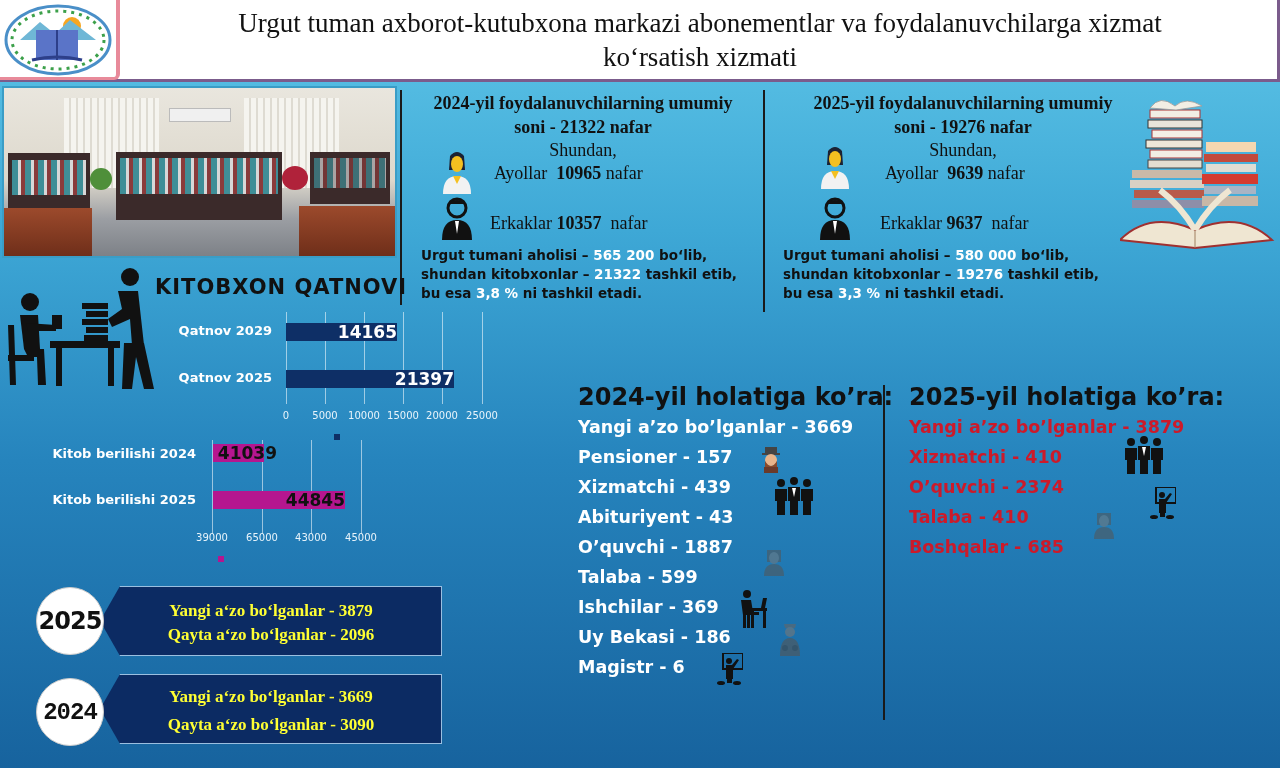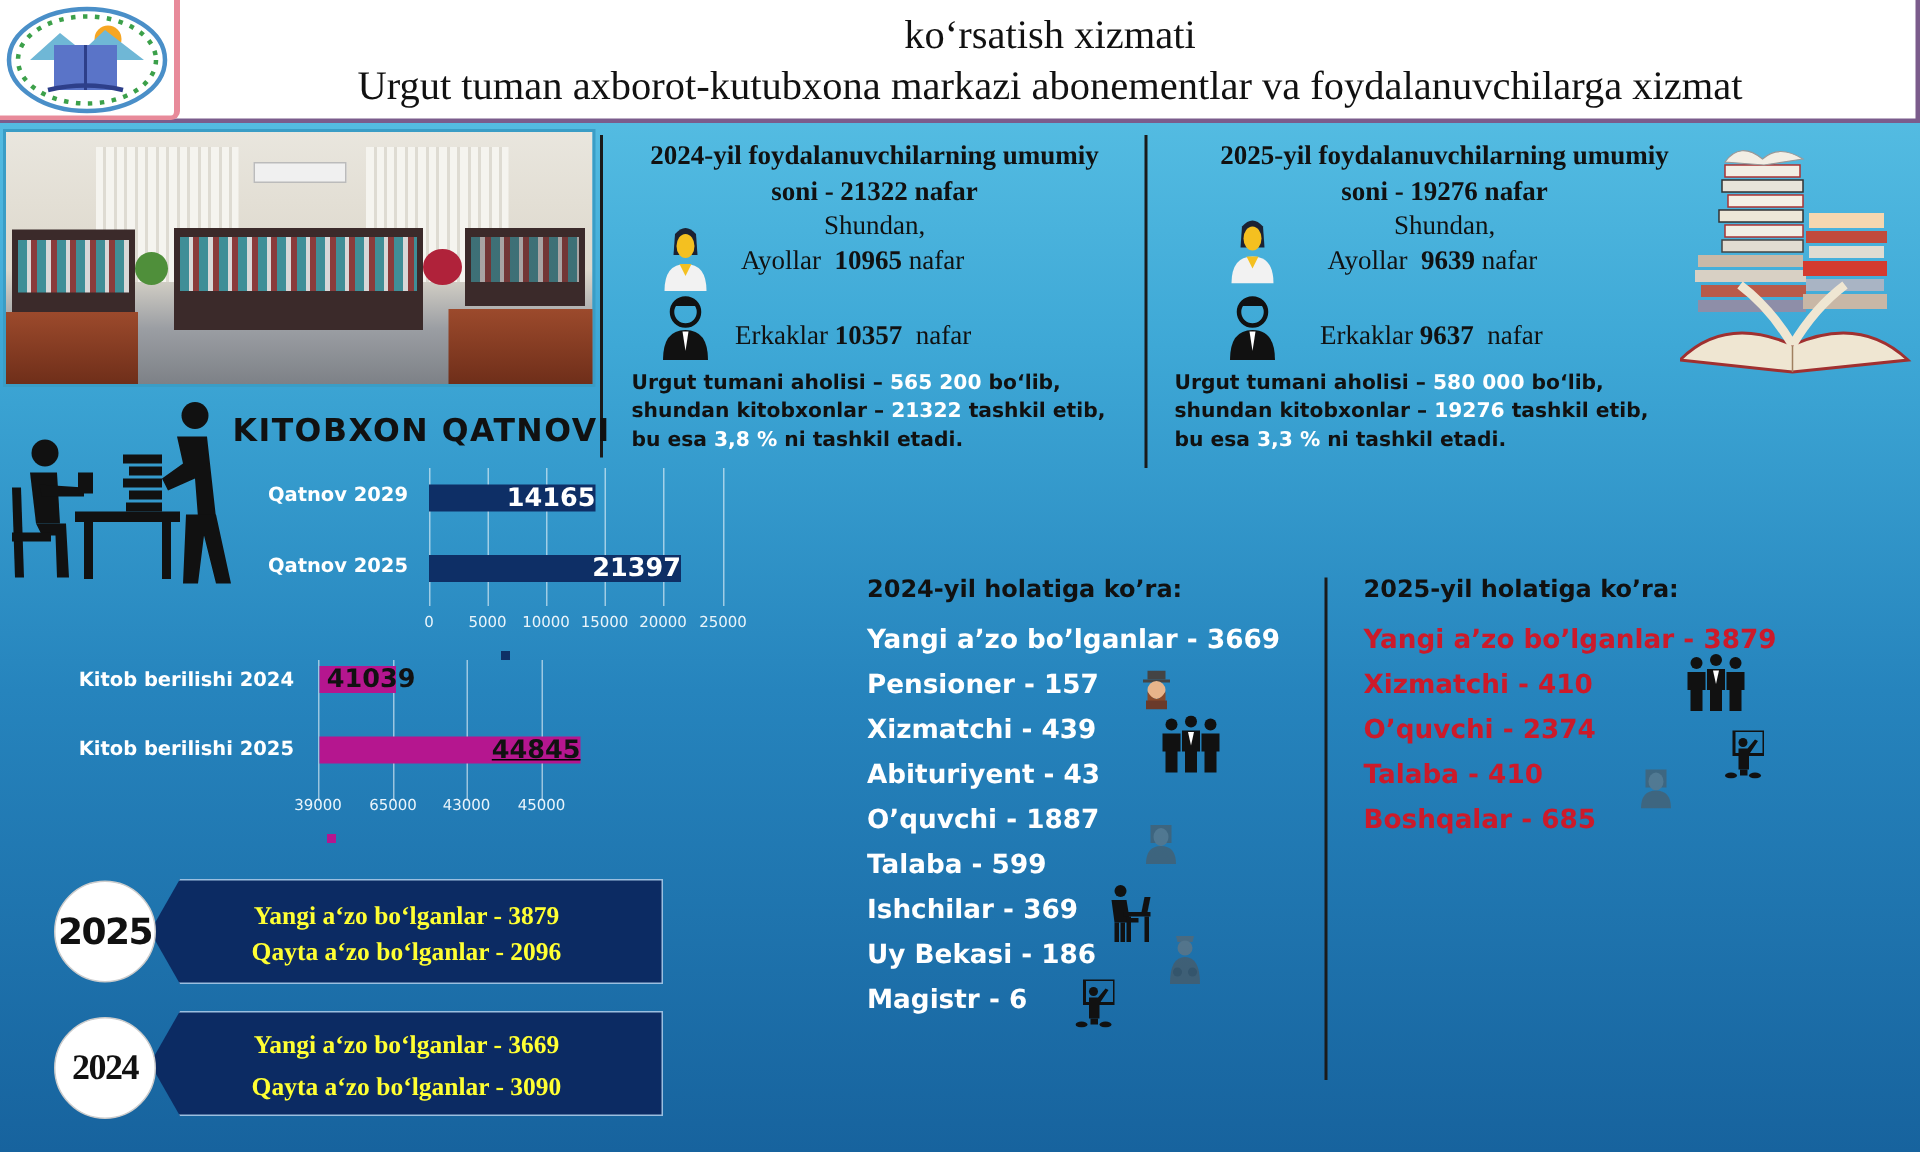--- a/index.html
+++ b/index.html
@@ -80,21 +80,21 @@
   .member-box {
     background: #0c2b63;
     border: 1px solid #9bbfe0;
     clip-path: polygon(20px 0, 100% 0, 100% 100%, 20px 100%, 0 50%);
     color: #ffff33;
     font-family: "Liberation Serif", serif; font-weight: bold; font-size: 17px;
     text-align: center;
   }
 
   
-  .cat-head { font-family: "DejaVu Sans", sans-serif; font-weight: bold; font-size: 16px; color: #111; text-align: right; }
+  .cat-head { font-family: "DejaVu Sans", sans-serif; font-weight: bold; font-size: 24px; color: #111; text-align: right; }
   .cat-item { font-family: "DejaVu Sans", sans-serif; font-weight: bold; font-size: 17.5px; line-height: 30px; height: 30px; }
   .cat-white { color: #ffffff; }
   .cat-red { color: #cc1a2a; }
 
   .legend-dot { width: 6px; height: 6px; }
 </style>
 </head>
 <body>
 
 <div class="abs header"></div>
@@ -103,22 +103,22 @@
     <ellipse cx="58" cy="40" rx="52" ry="34" fill="#ffffff" stroke="#4a8fc8" stroke-width="3"></ellipse>
     <ellipse cx="58" cy="40" rx="46" ry="29" fill="none" stroke="#3ca04a" stroke-width="3" stroke-dasharray="3 5"></ellipse>
     <circle cx="72" cy="26" r="9" fill="#f6a623"></circle>
     <path d="M20 40 L40 22 L55 34 L70 20 L96 40 Z" fill="#6fb7d6"></path>
     <rect x="36" y="30" width="42" height="30" fill="#5a74c8"></rect>
     <rect x="56" y="30" width="2" height="30" fill="#2d3f8a"></rect>
     <path d="M32 60 Q57 54 82 60" stroke="#2d3f8a" stroke-width="3" fill="none"></path>
   </svg>
 </div>
 <div class="abs header-title">
+  <div>Urgut tuman axborot-kutubxona markazi abonementlar va foydalanuvchilarga xizmat</div>
   <div>ko‘rsatish xizmati</div>
-  <div>Urgut tuman axborot-kutubxona markazi abonementlar va foydalanuvchilarga xizmat</div>
 </div>
 
 <div class="abs photo">
   <div class="blind" style="left:60px;width:95px;"></div>
   <div class="blind" style="left:240px;width:95px;"></div>
   <div class="ac" style="left:165px;top:20px;width:62px;height:14px;"></div>
   <div class="shelf" style="left:4px;top:65px;width:82px;height:62px;"></div>
   <div class="shelf-books" style="left:8px;top:72px;width:74px;height:35px;"></div>
   <div class="shelf" style="left:112px;top:64px;width:166px;height:68px;"></div>
   <div class="shelf-books" style="left:116px;top:70px;width:158px;height:36px;"></div>
@@ -281,42 +281,42 @@
   <div class="abs gridline" style="left:212px;top:10px;height:94px;"></div>
   <div class="abs gridline" style="left:262px;top:10px;height:94px;"></div>
   <div class="abs gridline" style="left:311px;top:10px;height:94px;"></div>
   <div class="abs gridline" style="left:361px;top:10px;height:94px;"></div>
 
   <div class="abs bar-label" style="left:20px;top:16px;width:176px;">Kitob berilishi 2024</div>
   <div class="abs bar" style="left:213px;top:14px;width:51px;background:#b5168f;"></div>
   <div class="abs bar-val dark" style="left:213px;top:14px;width:64px;">41039</div>
 
   <div class="abs bar-label" style="left:20px;top:62px;width:176px;">Kitob berilishi 2025</div>
-  <div class="abs bar" style="left:213px;top:61px;width:174px;background:#b5168f;text-decoration:underline;">
+  <div class="abs bar" style="left:213px;top:61px;width:132px;background:#b5168f;">
     <div class="bar-val dark">44845</div>
   </div>
 
   <div class="abs tick" style="left:187px;top:102px;">39000</div>
   <div class="abs tick" style="left:237px;top:102px;">65000</div>
   <div class="abs tick" style="left:286px;top:102px;">43000</div>
   <div class="abs tick" style="left:336px;top:102px;">45000</div>
   <div class="abs legend-dot" style="left:218px;top:126px;background:#b5168f;"></div>
 </div>
 
 <div class="abs member-box" style="left:100px;top:586px;width:342px;height:70px;padding-top:12px;line-height:24px;">
   <div>Yangi a‘zo bo‘lganlar - 3879</div>
   <div>Qayta a‘zo bo‘lganlar - 2096</div>
 </div>
 <div class="abs year-circle" style="left:36px;top:587px;">2025</div>
 
 <div class="abs member-box" style="left:100px;top:674px;width:342px;height:70px;padding-top:8px;line-height:28px;">
   <div>Yangi a‘zo bo‘lganlar - 3669</div>
   <div>Qayta a‘zo bo‘lganlar - 3090</div>
 </div>
-<div class="abs year-circle" style="left:36px;top:678px;font-family:Liberation Serif, serif;">2024</div>
+<div class="abs year-circle" style="left:36px;top:678px;font-family:Liberation Mono, monospace;">2024</div>
 
 <div class="abs cat-head" style="left:578px;top:383px;">2024-yil holatiga ko’ra:</div>
 <div class="abs" style="left:578px;top:412px;">
   <div class="cat-item cat-white">Yangi a’zo bo’lganlar - 3669</div>
   <div class="cat-item cat-white">Pensioner - 157</div>
   <div class="cat-item cat-white">Xizmatchi - 439</div>
   <div class="cat-item cat-white">Abituriyent - 43</div>
   <div class="cat-item cat-white">O’quvchi - 1887</div>
   <div class="cat-item cat-white">Talaba - 599</div>
   <div class="cat-item cat-white">Ishchilar - 369</div>

